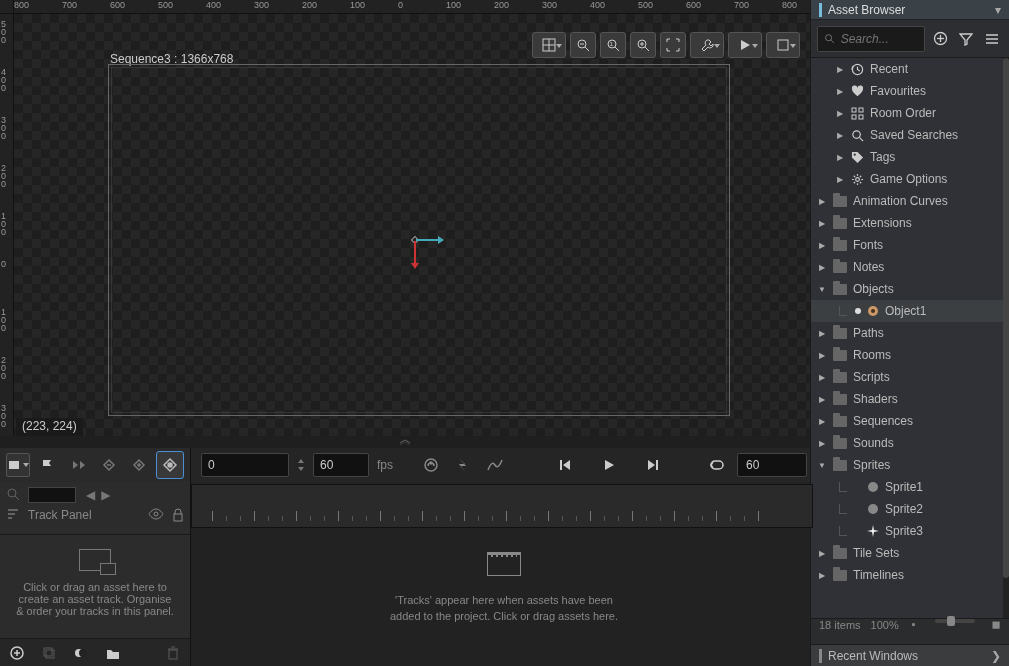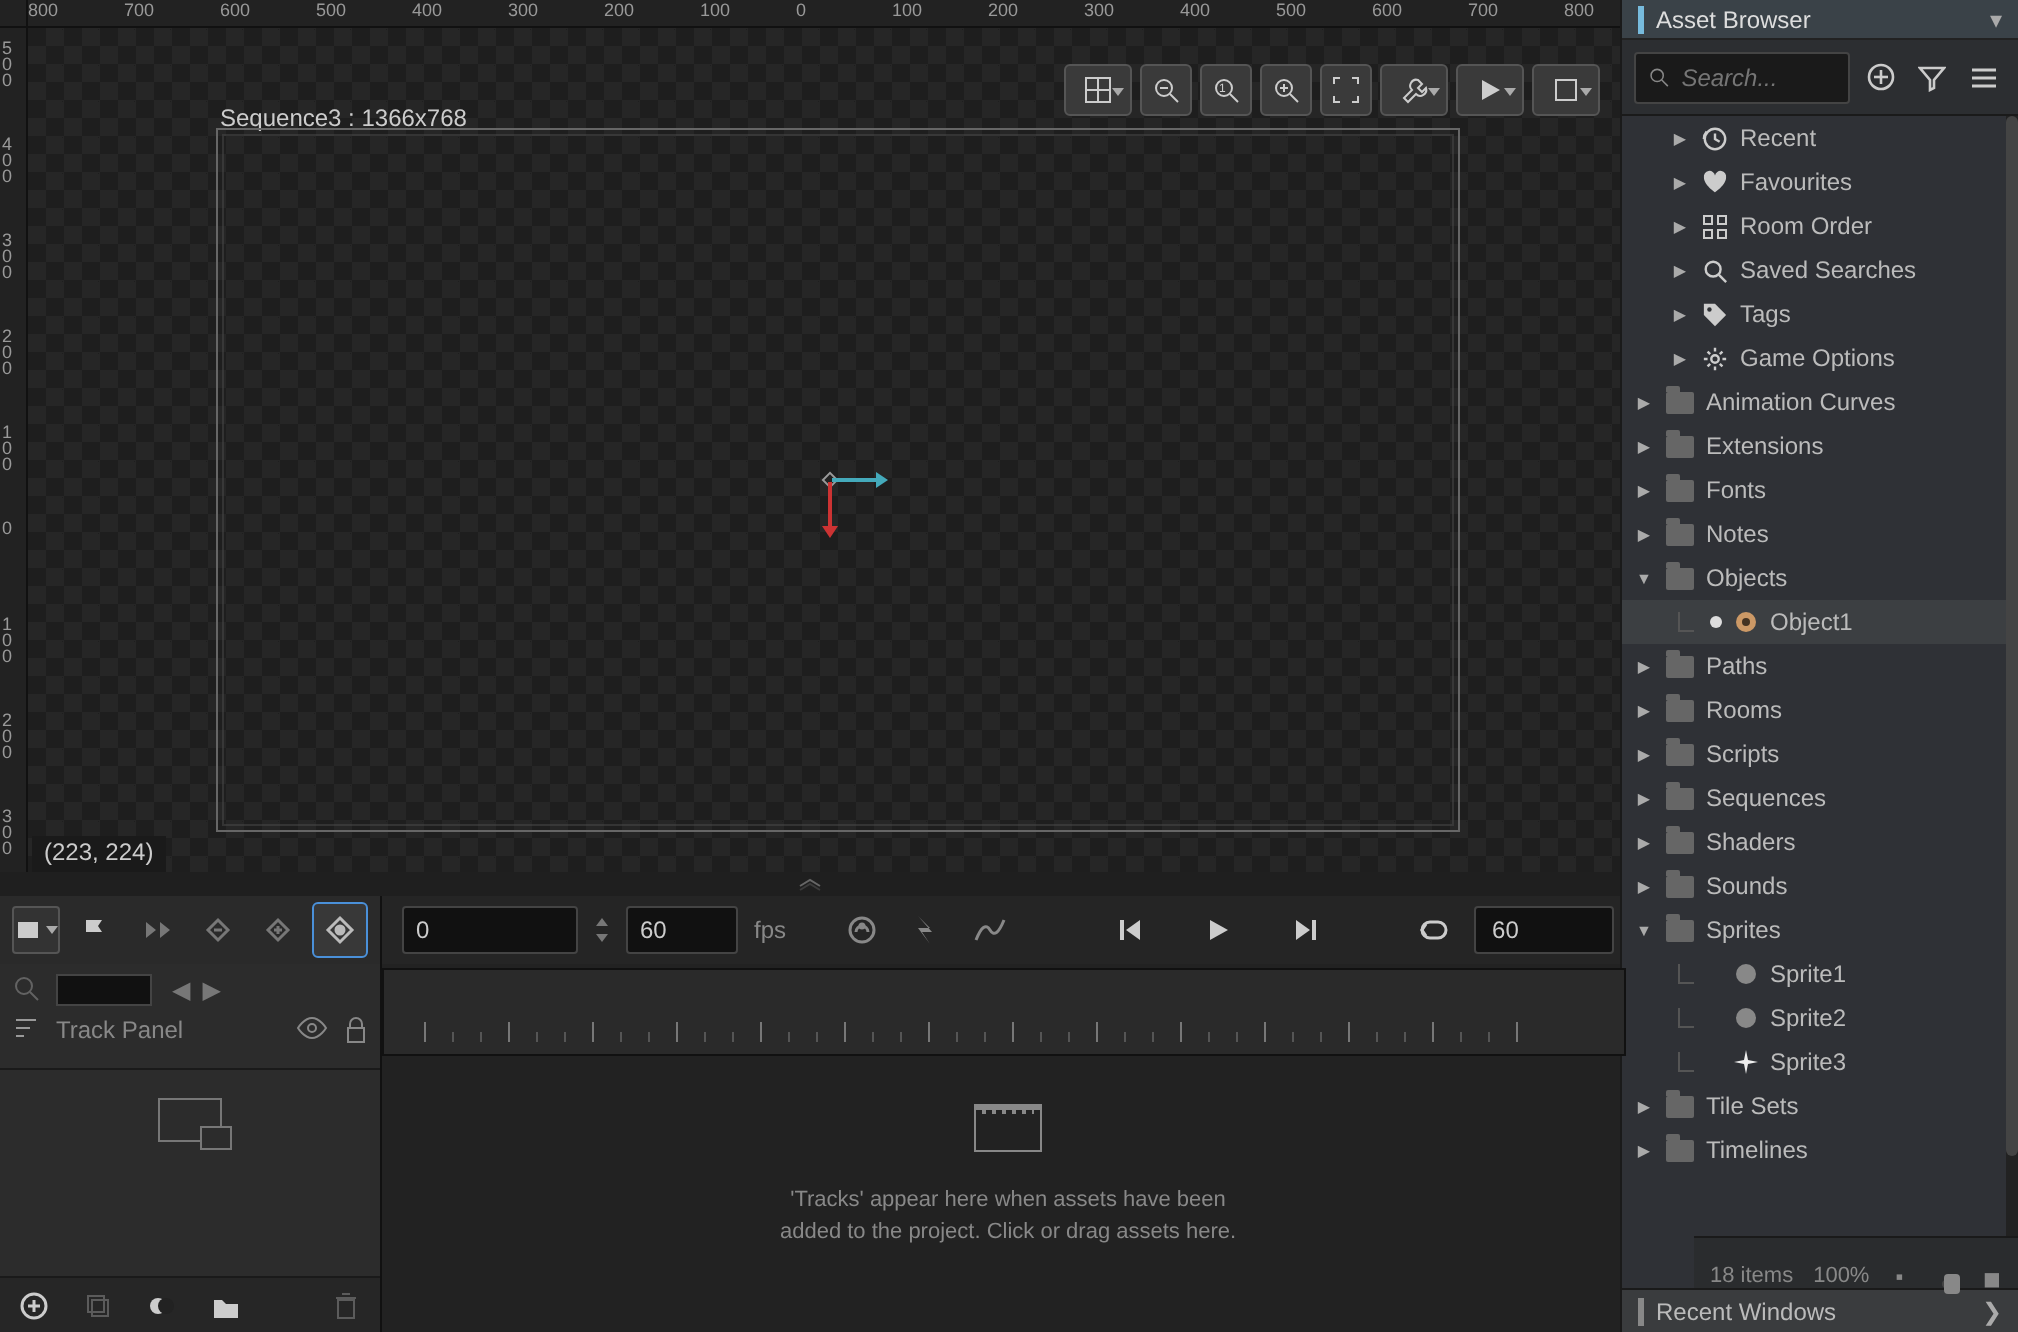--- a/index.html
+++ b/index.html
@@ -116,21 +116,21 @@
   .tree-item .arrow { width:10px; display:flex; align-items:center; justify-content:center; color:#aaa; }
   .tree-item .arrow.open::before { content:"▼"; font-size:8px; }
   .tree-item .arrow.closed::before { content:"▶"; font-size:8px; }
   .tree-item .folder { width:14px; height:11px; background:#666; border-radius:1px; position:relative; }
   .tree-item .folder::before { content:""; position:absolute; width:7px; height:3px; background:#666; top:-3px; left:0; border-radius:1px 1px 0 0; }
   .tree-item.depth1 { padding-left: 24px; }
   .tree-item.depth2 { padding-left: 28px; }
   .tree-item .dot { width:6px; height:6px; background:#ddd; border-radius:50%; }
   .tree-item .branch { width:8px; height:10px; border-left:1px solid #555; border-bottom:1px solid #555; margin-right:2px; }
 
-  .ab-footer { height: 26px; display:flex; align-items:flex-end; padding:0 8px; gap:10px; color:#888; font-size:11px; border-top:1px solid #1a1a1a; background:#2a2c2e;margin-left:36px; }
+  .ab-footer { height: 26px; display:flex; align-items:flex-start; padding:0 8px; gap:10px; color:#888; font-size:11px; border-top:1px solid #1a1a1a; background:#2a2c2e; }
   .ab-footer .zoom-track { flex:1; height:4px; background:#444; position:relative; margin:0 6px; border-radius:2px; }
   .ab-footer .zoom-thumb { position:absolute; left:30%; width:8px; height:10px; background:#888; top:-3px; border-radius:2px; }
   .ab-footer .zbtn { width:10px; height:10px; color:#888; display:flex; align-items:center; justify-content:center; }
 
   .ab-recent { height: 22px; display:flex; align-items:center; padding:0 8px; color:#bbb; font-size:12px; background:#3a3c3e; border-top:1px solid #1a1a1a; }
   .ab-recent .bar { width:3px; height:14px; background:#888; margin-right:6px; }
   .ab-recent .chev { margin-left:auto; color:#aaa; }
 
 </style>
 </head>
@@ -317,20 +317,21 @@
           </span>
           <span>
             <svg width="12" height="14" viewBox="0 0 12 14" stroke="#888" fill="none">
                 <rect x="2" y="6" width="8" height="7"></rect>
                 <path d="M3 6V4a3 3 0 0 1 6 0v2"></path>
               </svg>
           </span>
         </div>
         <div class="tp-drop">
           <div class="target"></div>
+          <div>Click or drag an asset here to create an asset track. Organise &amp; order your tracks in this panel.</div>
         </div>
         <div class="tp-footer">
           <span class="fi">
             <svg width="14" height="14" viewBox="0 0 14 14" stroke="#ccc" fill="none" stroke-width="1.5">
                 <circle cx="7" cy="7" r="6"></circle>
                 <line x1="7" y1="4" x2="7" y2="10"></line>
                 <line x1="4" y1="7" x2="10" y2="7"></line>
               </svg>
           </span>
           <span class="fi" style="opacity:.4">
@@ -617,26 +618,26 @@
             <span>Rooms</span>
           </div>
           <div class="tree-item">
             <span class="arrow closed"></span>
             <span class="folder"></span>
             <span>Scripts</span>
           </div>
           <div class="tree-item">
             <span class="arrow closed"></span>
             <span class="folder"></span>
+            <span>Shaders</span>
+          </div>
+          <div class="tree-item">
+            <span class="arrow closed"></span>
+            <span class="folder"></span>
             <span>Sequences</span>
-          </div>
-          <div class="tree-item">
-            <span class="arrow closed"></span>
-            <span class="folder"></span>
-            <span>Shaders</span>
           </div>
           <div class="tree-item">
             <span class="arrow closed"></span>
             <span class="folder"></span>
             <span>Sounds</span>
           </div>
           <div class="tree-item">
             <span class="arrow open"></span>
             <span class="folder"></span>
             <span>Sprites</span>

